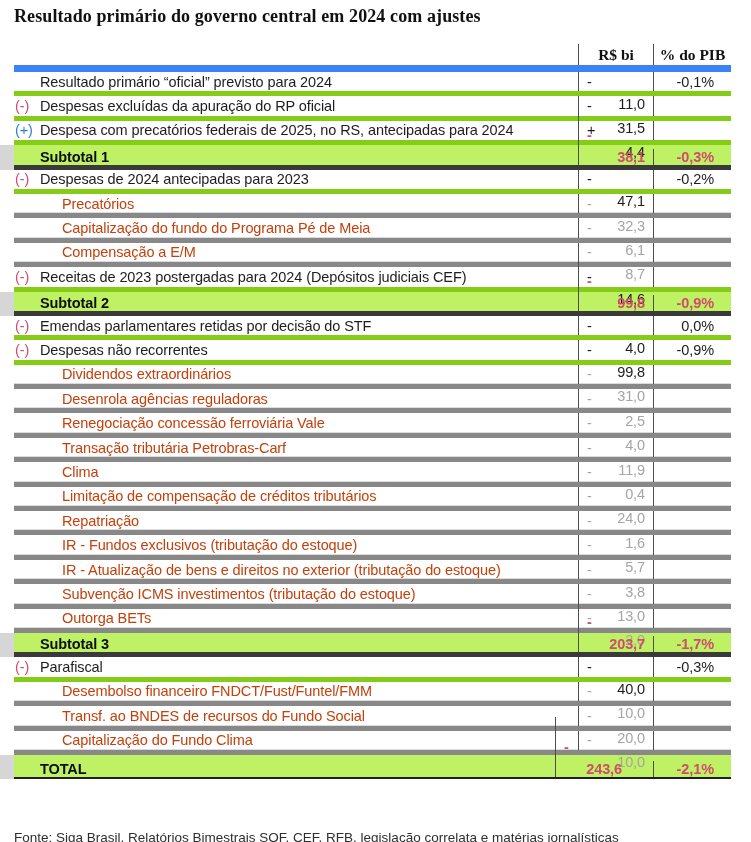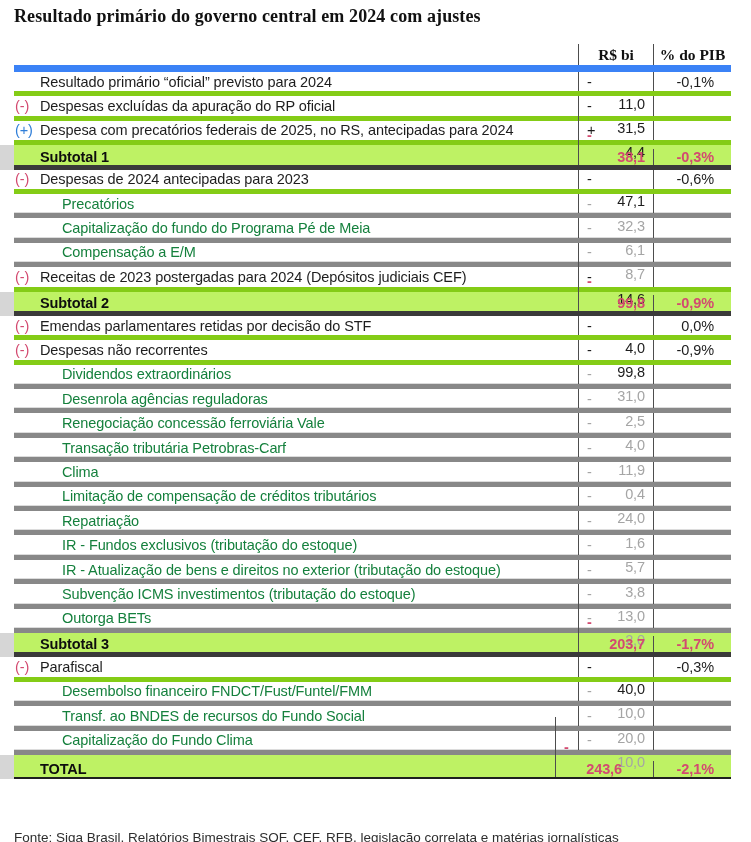--- a/index.html
+++ b/index.html
@@ -35,21 +35,21 @@
   .row {
     display:flex; align-items:stretch; height:24.4px; box-sizing:border-box;
     border-bottom:5px solid #84cc16; font-size:14.5px; color:#1d1d1d;
     letter-spacing:-0.1px;
   }
   .row.sub { border-bottom-color:#888888; box-shadow:inset 0 -1px 0 #dcdcdc; }
   .c-label { flex:1; display:flex; align-items:center; overflow:hidden; white-space:nowrap; }
   .prefix { width:26px; flex:none; padding-left:1px; box-sizing:border-box; color:#d34a70; }
   .prefix.plus { color:#2f7ed8; }
   .label { white-space:nowrap; }
-  .row.sub .label { padding-left:22px; color:#15803d; }
+  .row.sub .label { padding-left:22px; color:#c2410c; }
   .c-value {
     width:75px; flex:none; box-sizing:border-box; border-left:1px solid #4d4d4d;
     display:flex; align-items:center;
   }
   .sign { width:14px; flex:none; padding-left:8px; }
   .value { flex:1; text-align:right; padding-right:8px;margin-top:44px; }
   .c-pct {
     width:78px; flex:none; box-sizing:border-box; border-left:1px solid #4d4d4d;
     display:flex; align-items:center; justify-content:flex-end; padding-right:17px;
   }
@@ -132,21 +132,21 @@
   </div>
         <div class="row main">
     <div class="c-label">
       <span class="prefix">(-)</span>
       <span class="label">Despesas de 2024 antecipadas para 2023</span>
     </div>
     <div class="c-value">
       <span class="sign">-</span>
       <span class="value">47,1</span>
     </div>
-    <div class="c-pct">-0,6%</div>
+    <div class="c-pct">-0,2%</div>
   </div>
         <div class="row sub">
     <div class="c-label">
       <span class="prefix"></span>
       <span class="label">Precatórios</span>
     </div>
     <div class="c-value">
       <span class="sign">-</span>
       <span class="value">32,3</span>
     </div>

